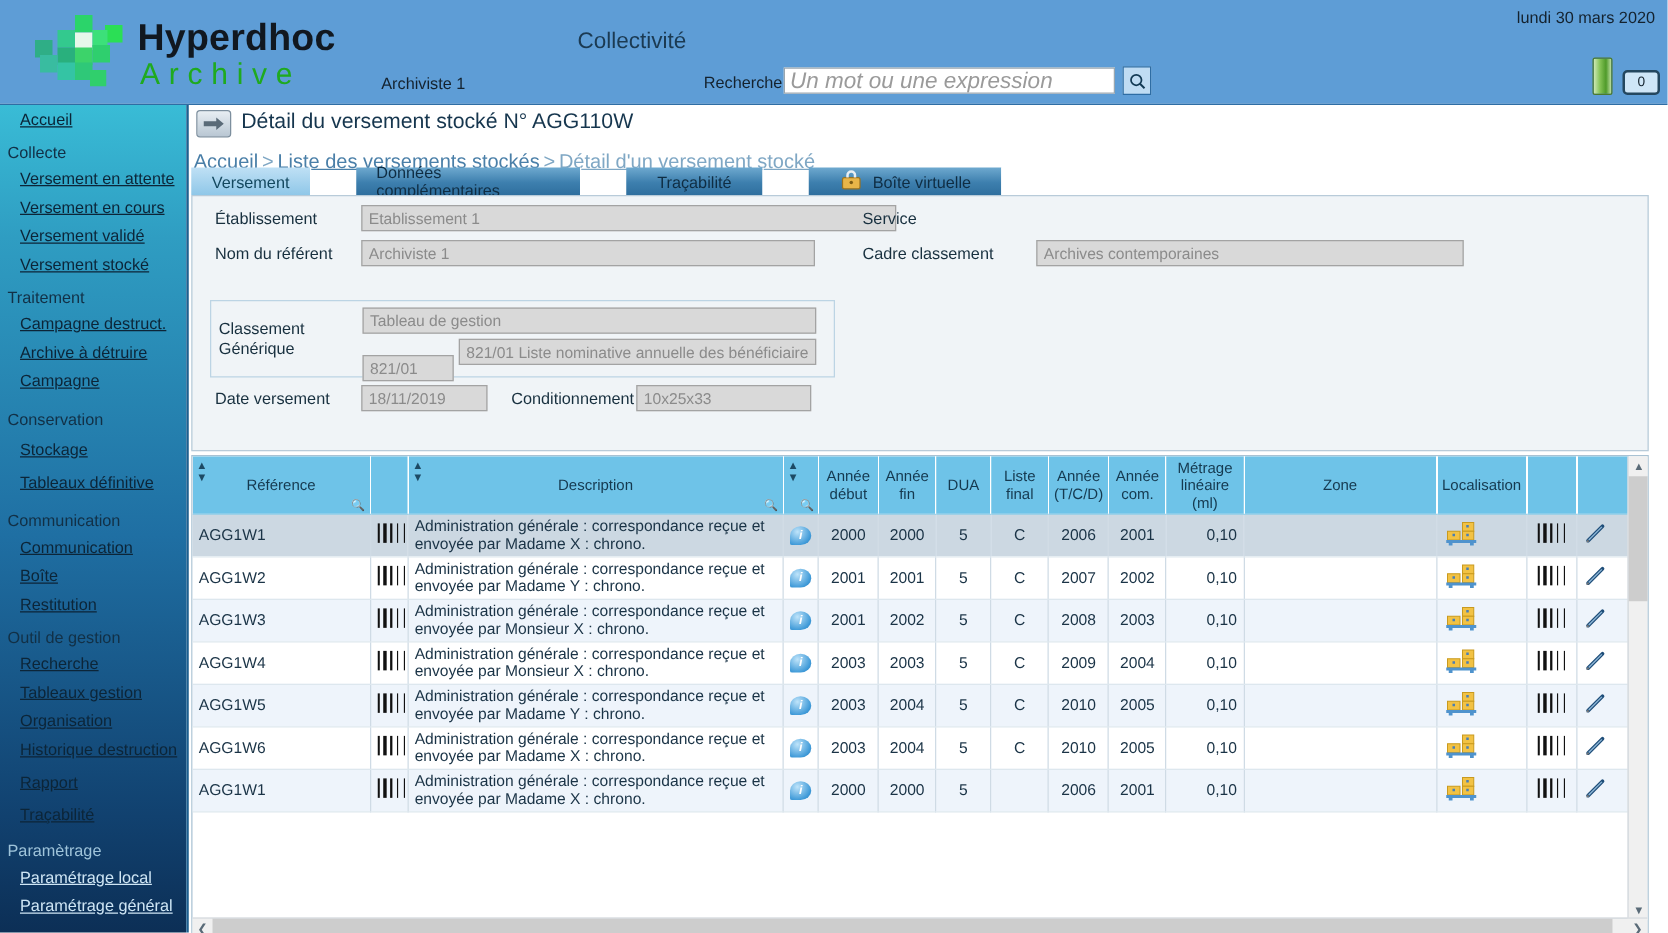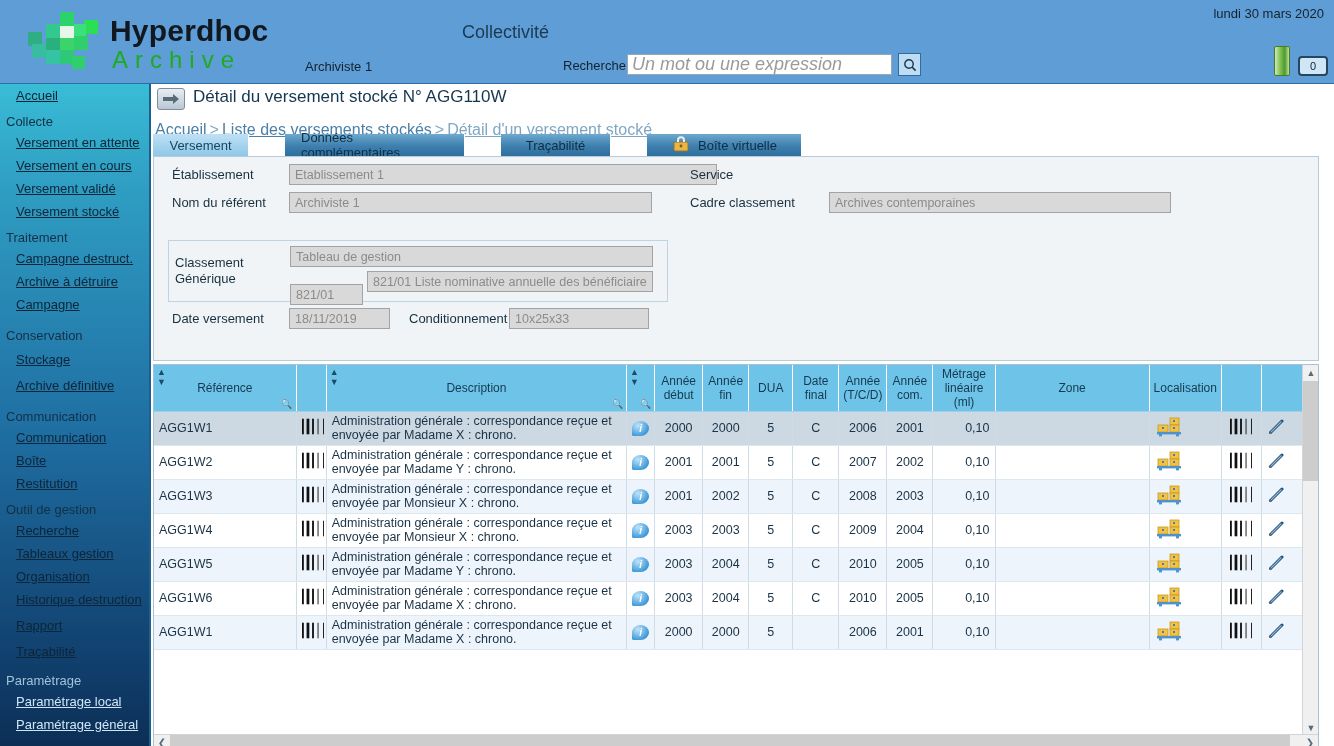--- a/index.html
+++ b/index.html
@@ -254,21 +254,21 @@
   <div class="nav-link">Versement en attente</div>
   <div class="nav-link">Versement en cours</div>
   <div class="nav-link">Versement validé</div>
   <div class="nav-link">Versement stocké</div>
   <div class="nav-group">Traitement</div>
   <div class="nav-link">Campagne destruct.</div>
   <div class="nav-link">Archive à détruire</div>
   <div class="nav-link">Campagne</div>
   <div class="nav-group" style="padding-top:12px">Conservation</div>
   <div class="nav-link" style="padding-top:7px">Stockage</div>
-  <div class="nav-link" style="padding-top:7px">Archive définitive</div>
+  <div class="nav-link" style="padding-top:7px">Tableaux définitive</div>
   <div class="nav-group" style="padding-top:12px">Communication</div>
   <div class="nav-link">Communication</div>
   <div class="nav-link">Boîte</div>
   <div class="nav-link">Restitution</div>
   <div class="nav-group">Outil de gestion</div>
   <div class="nav-link">Recherche</div>
   <div class="nav-link">Tableaux gestion</div>
   <div class="nav-link">Organisation</div>
   <div class="nav-link">Historique destruction</div>
   <div class="nav-link" style="padding-top:7px">Rapport</div>
@@ -398,21 +398,21 @@
           <span>début</span>
         </th>
         <th>
           <span>Année</span><br>
           <span>fin</span>
         </th>
         <th>
           <span>DUA</span>
         </th>
         <th>
-          <span>Date</span><br>
+          <span>Liste</span><br>
           <span>final</span>
         </th>
         <th>
           <span>Année</span><br>
           <span>(T/C/D)</span>
         </th>
         <th>
           <span>Année</span><br>
           <span>com.</span>
         </th>

